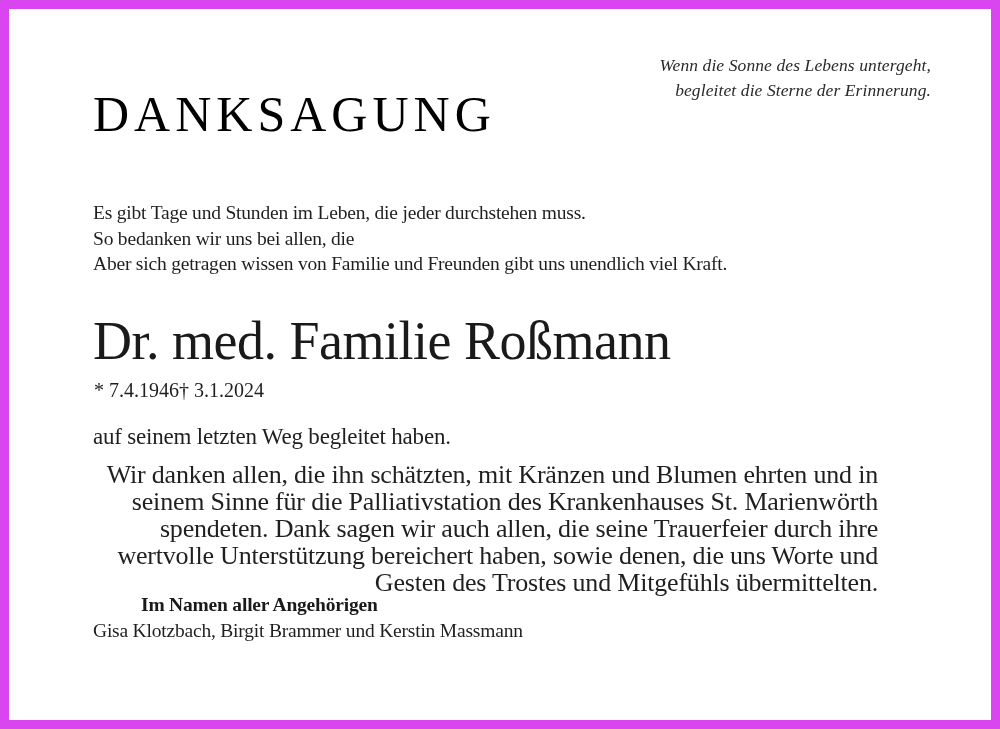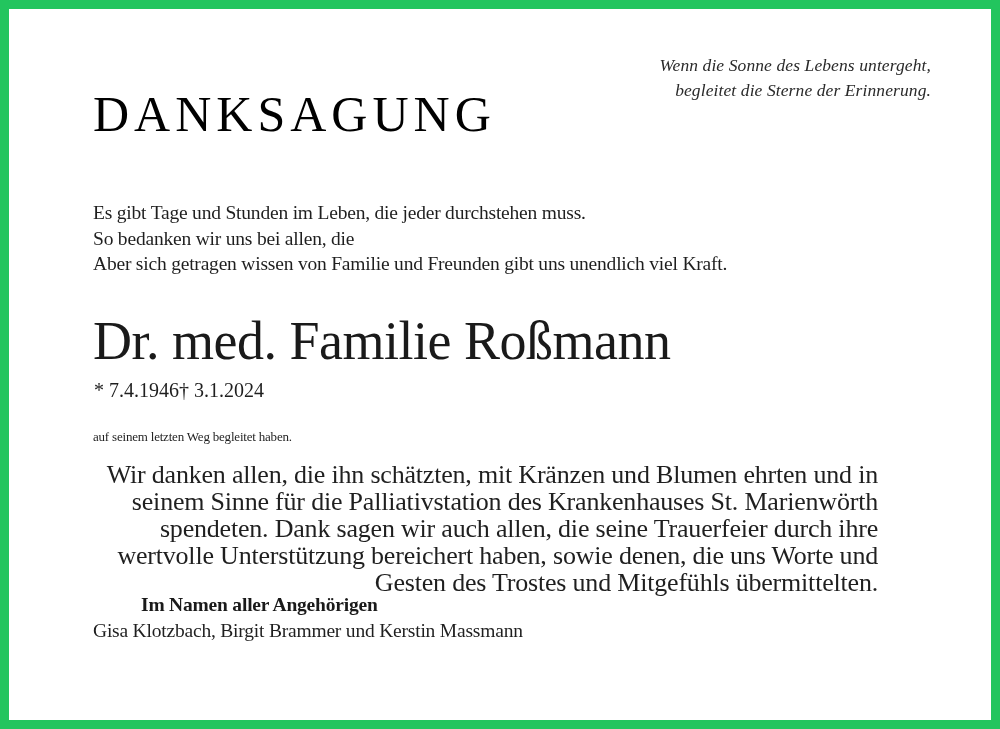--- a/index.html
+++ b/index.html
@@ -6,21 +6,21 @@
     margin: 0;
     padding: 0;
     background: #ffffff;
   }
   .frame {
     position: relative;
     box-sizing: border-box;
     width: 1000px;
     height: 729px;
     background: #ffffff;
-    border: 9px solid #22c55e;
+    border: 9px solid #d946ef;
     font-family: "Liberation Serif", serif;
     color: #1f1f1f;
     overflow: hidden;
   }
   .quote {
     position: absolute;
     top: 44px;
     right: 60px;
     text-align: right;
     font-style: italic;
@@ -66,21 +66,21 @@
     line-height: 1.3;
     white-space: nowrap;
   }
   .dates .death {
     display: inline-block;
   }
   .continuation {
     position: absolute;
     left: 84px;
     top: 415px;
-    font-size: 13px;
+    font-size: 23px;
     line-height: 25.5px;
     letter-spacing: -0.2px;
     white-space: nowrap;
   }
   .thanks {
     position: absolute;
     left: 84px;
     top: 452px;
     width: 785px;
     font-size: 26px;

